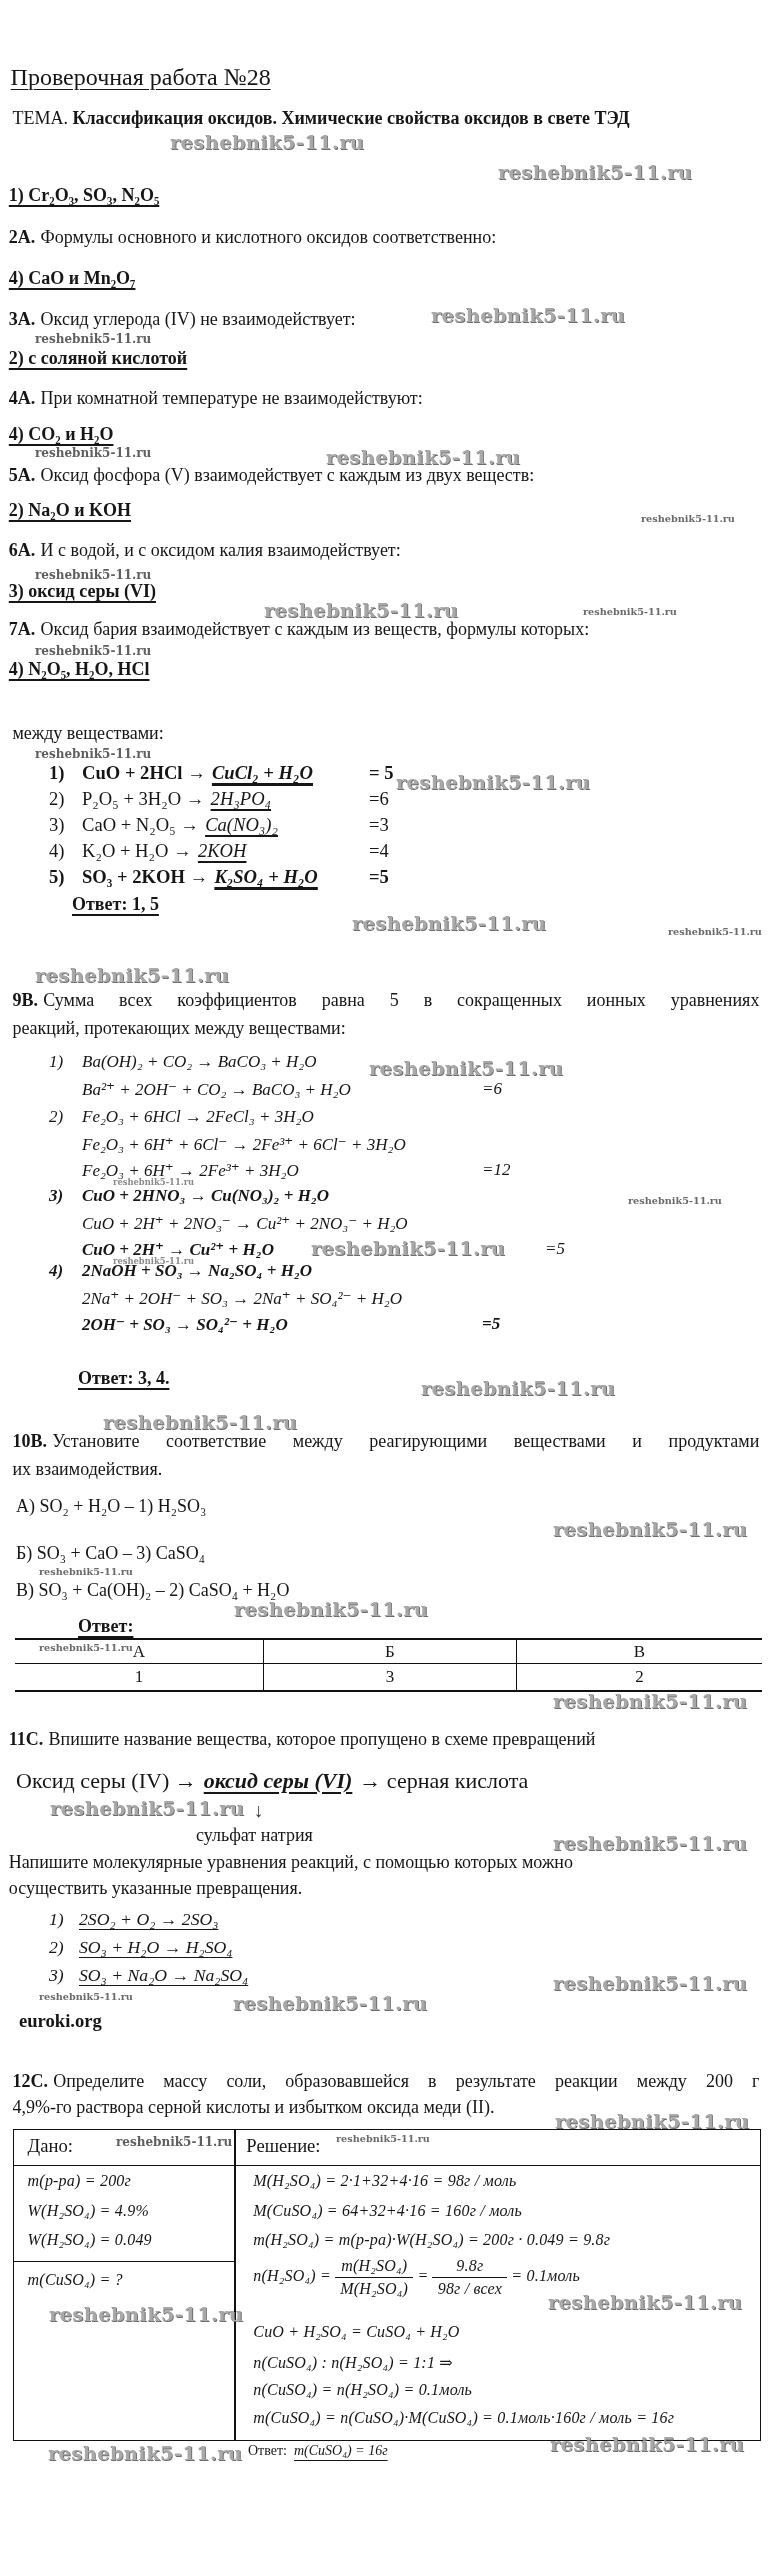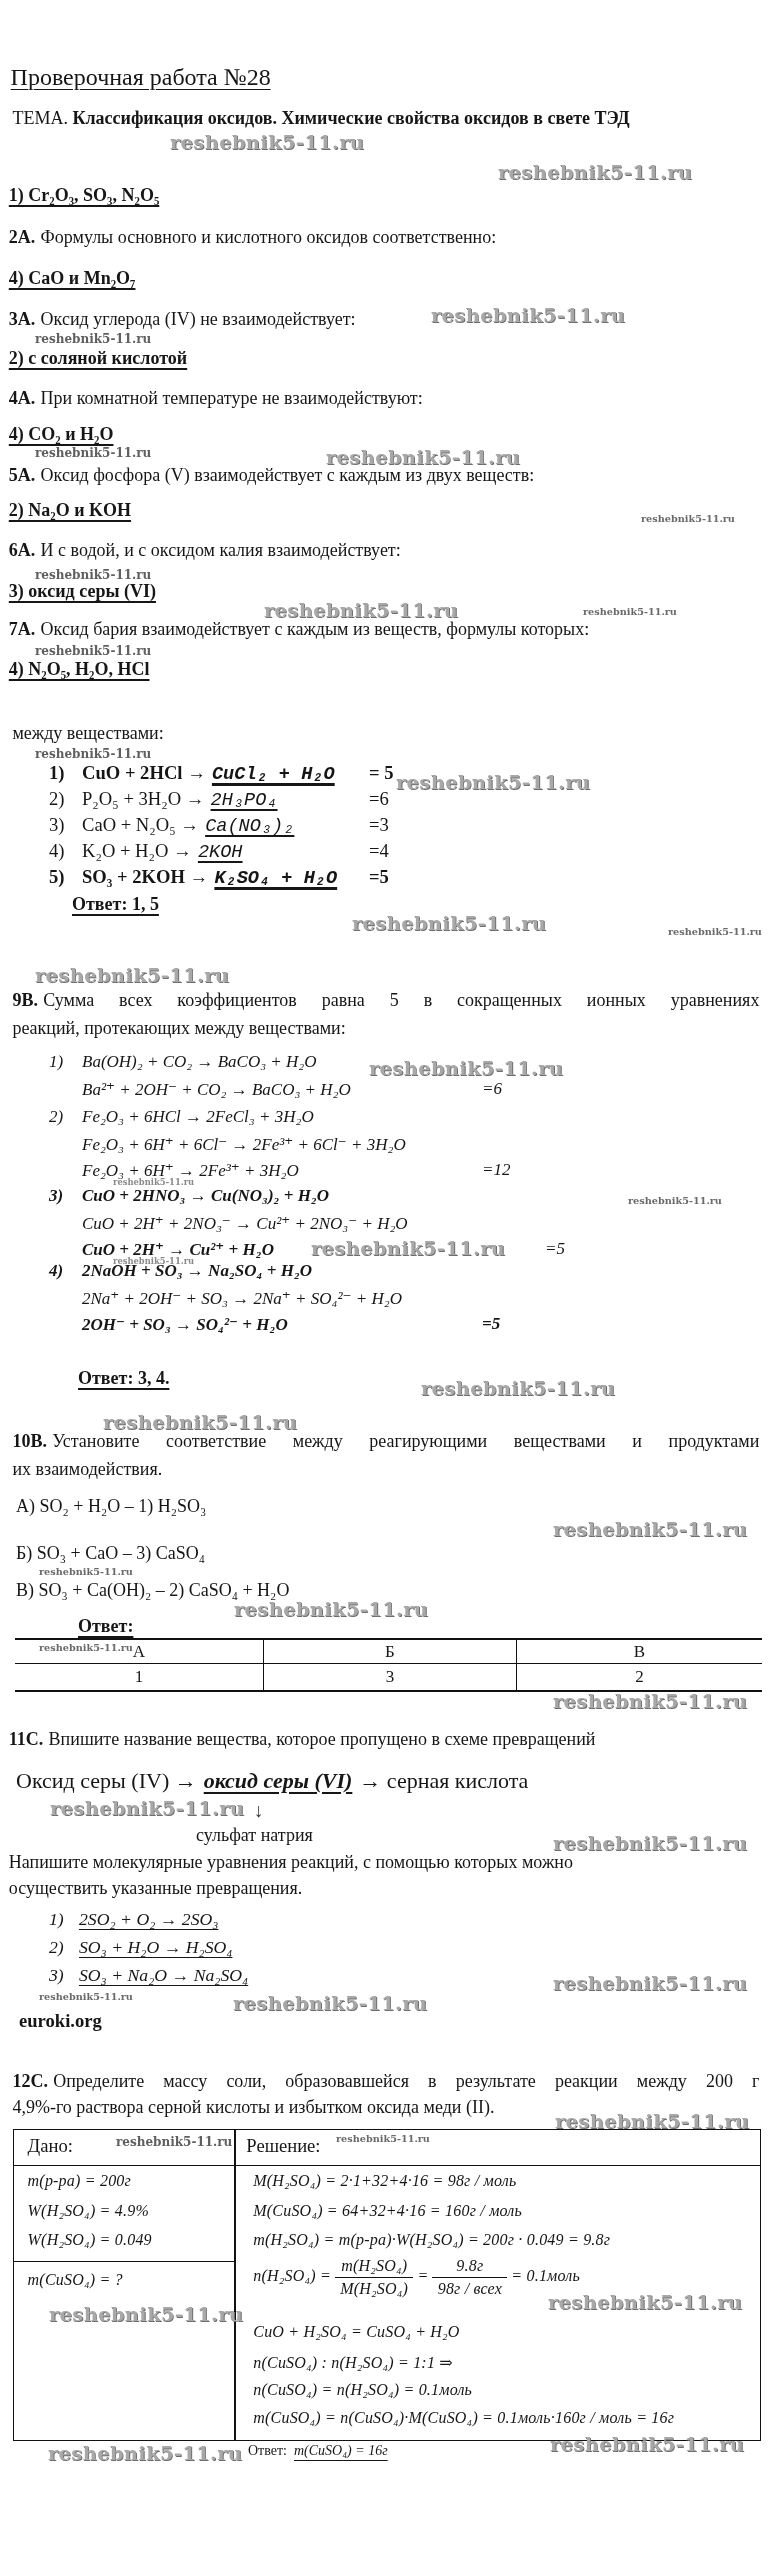--- a/index.html
+++ b/index.html
@@ -9,21 +9,21 @@
   
   .title{font-size:24px;text-decoration:underline;text-underline-offset:4.4px;text-decoration-thickness:1.3px;}
   .qline{font-size:18px;white-space:nowrap;}
   .qnum{font-weight:bold;margin-right:5.3px;}
   .jline{width:747px;white-space:normal;text-align:justify;text-align-last:justify;}
   .ans{font-size:18px;font-weight:bold;text-decoration:underline;text-decoration-thickness:2.2px;text-underline-offset:3.5px;white-space:nowrap;}
   .anslbl{font-size:18px;font-weight:bold;text-decoration:underline;text-decoration-thickness:1.8px;text-underline-offset:3.5px;}
   
   .row8{position:relative;height:26px;font-size:18.6px;white-space:nowrap;}
   .row8 .n{display:inline-block;width:33px;}
-  .row8 .rhs{font-style:italic;text-decoration:underline;text-decoration-thickness:1.8px;text-underline-offset:4.4px;margin-left:6.2px;font-family:Liberation Mono, monospace;}
+  .row8 .rhs{font-style:italic;text-decoration:underline;text-decoration-thickness:1.8px;text-underline-offset:4.4px;margin-left:6.2px;}
   .row8 .sum{position:absolute;left:320px;top:0;}
   .row8.bold{font-weight:bold;}
   .row8.bold .rhs{text-decoration-thickness:2.7px;}
   
   .g9{font-size:17px;font-style:italic;}
   .g9 .line{position:relative;height:26.5px;padding-left:33px;white-space:nowrap;}
   .g9 .line .n{position:absolute;left:0;top:0;}
   .g9 .line .sum{position:absolute;left:433px;top:0;}
   .g9 .line.sright .sum{left:496px;}
   .g9 .line.b{font-weight:bold;}

